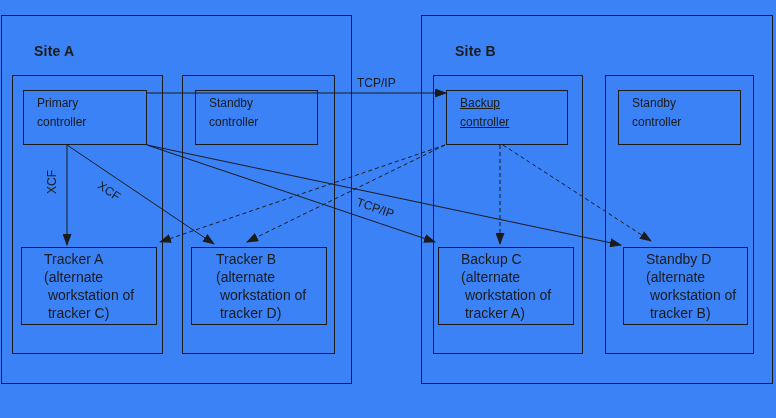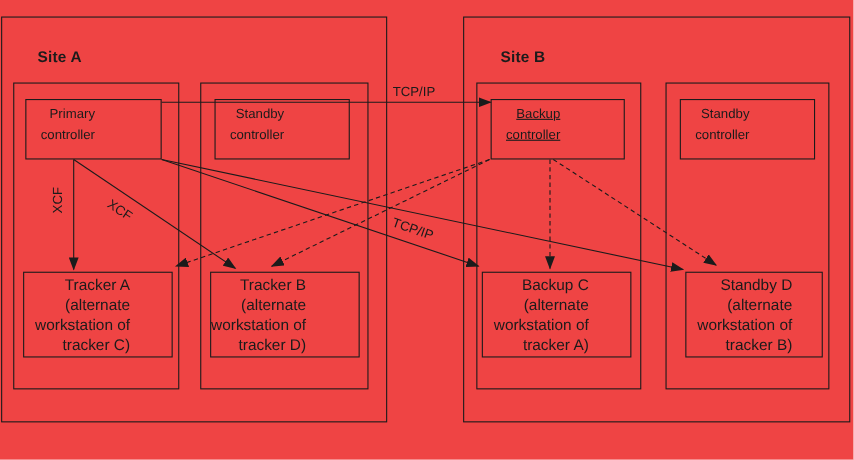--- a/index.html
+++ b/index.html
@@ -4,25 +4,24 @@
 <style>
   html, body {
     margin: 0;
     padding: 0;
     background: #ffffff;
   }
   .stage {
     position: relative;
     width: 776px;
     height: 418px;
-    background: #ef4444;
+    background: #3b82f6;
     font-family: "Liberation Sans", "DejaVu Sans", sans-serif;
     color: #1b1b1b;
     overflow: hidden;
-    text-align: right;
   }
   .box {
     position: absolute;
     border: 1px solid #1b1b1b;
     box-sizing: border-box;
     background: transparent;
   }
   .site-label {
     position: absolute;
     font-size: 14px;
@@ -35,20 +34,21 @@
     position: absolute;
     z-index: 2;
   }
   .ctrl-text {
     font-size: 12px;
     line-height: 19px;
   }
   .trk-text {
     font-size: 14px;
     line-height: 18px;
+    margin-left: 16px;
   }
   .node-text .ln {
     display: block;
     white-space: pre;
   }
   .edge-label {
     position: absolute;
     font-size: 12px;
     white-space: pre;
     z-index: 6;
@@ -104,21 +104,21 @@
 
   <div class="box" style="left:21px; top:247px; width:136px; height:78px;"></div>
   <div class="node-text trk-text" style="left:28px; top:250px;">
     <span class="ln">Tracker A</span>
     <span class="ln">(alternate</span>
     <span class="ln"> workstation of</span>
     <span class="ln"> tracker C)</span>
   </div>
 
   <div class="box" style="left:191px; top:247px; width:136px; height:78px;"></div>
-  <div class="node-text trk-text" style="left:188px; top:250px;">
+  <div class="node-text trk-text" style="left:200px; top:250px;">
     <span class="ln">Tracker B</span>
     <span class="ln">(alternate</span>
     <span class="ln"> workstation of</span>
     <span class="ln"> tracker D)</span>
   </div>
 
   <div class="box" style="left:438px; top:247px; width:136px; height:78px;"></div>
   <div class="node-text trk-text" style="left:445px; top:250px;">
     <span class="ln">Backup C</span>
     <span class="ln">(alternate</span>

